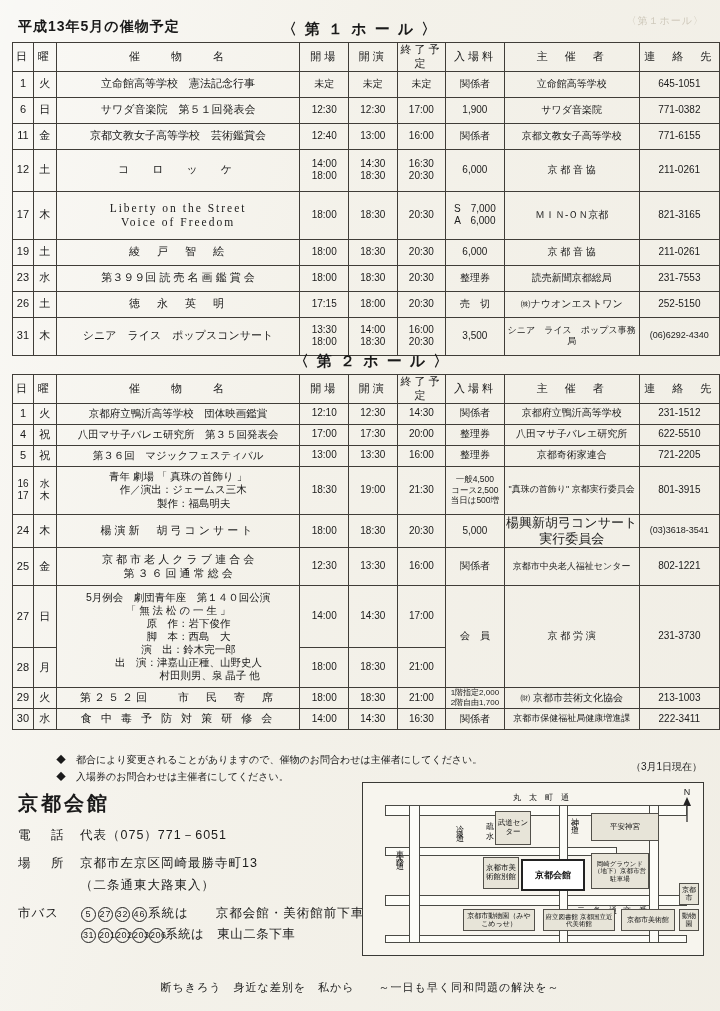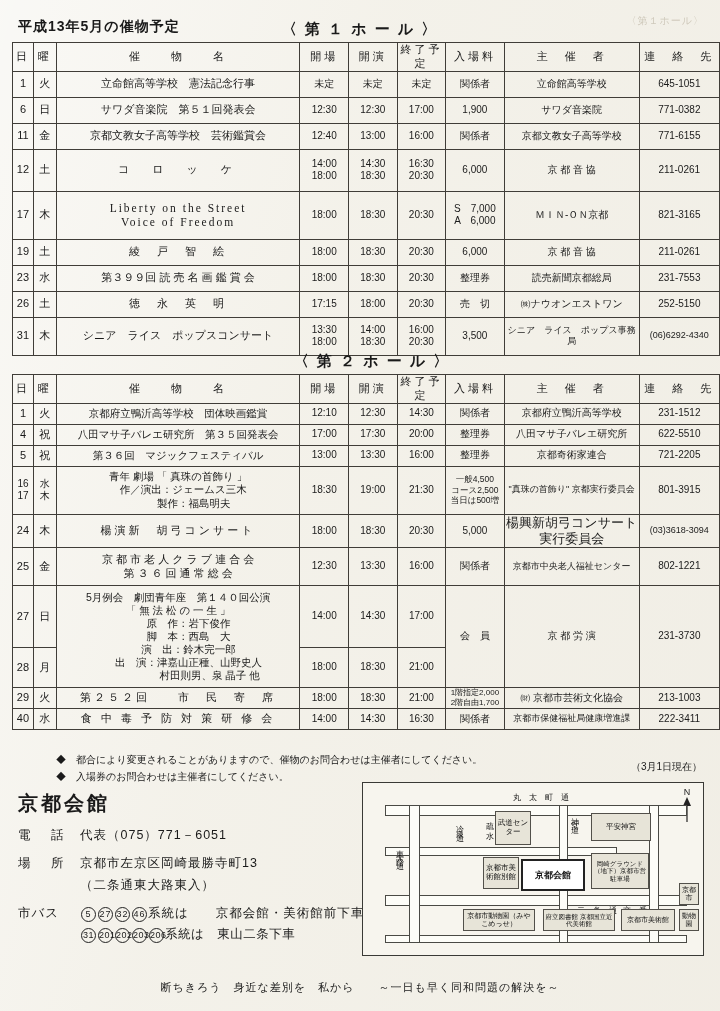--- a/index.html
+++ b/index.html
@@ -421,21 +421,21 @@
       </tr>
       <tr style="height:28px">
         <td>24</td>
         <td>木</td>
         <td class="name sp">楊演新　胡弓コンサート</td>
         <td class="tm">18:00</td>
         <td class="tm">18:30</td>
         <td class="tm">20:30</td>
         <td class="fee">5,000</td>
         <td class="org" style="font-size:13px">楊興新胡弓コンサート実行委員会</td>
-        <td class="tel" style="font-size:9px">(03)3618-3094</td>
+        <td class="tel" style="font-size:9px">(03)3618-3541</td>
       </tr>
       <tr style="height:38px">
         <td>25</td>
         <td>金</td>
         <td class="name" style="white-space:pre-line">京 都 市 老 人 ク ラ ブ 連 合 会
 第 ３ ６ 回 通 常 総 会</td>
         <td class="tm">12:30</td>
         <td class="tm">13:30</td>
         <td class="tm">16:00</td>
         <td class="fee">関係者</td>
@@ -472,21 +472,21 @@
         <td class="name sp">第２５２回　　市　民　寄　席</td>
         <td class="tm">18:00</td>
         <td class="tm">18:30</td>
         <td class="tm">21:00</td>
         <td class="fee" style="white-space:pre-line; font-size:8px">1階指定2,000
 2階自由1,700</td>
         <td class="org">㈶ 京都市芸術文化協会</td>
         <td class="tel">213-1003</td>
       </tr>
       <tr style="height:21px">
-        <td>40</td>
+        <td>30</td>
         <td>水</td>
         <td class="name sp">食 中 毒 予 防 対 策 研 修 会</td>
         <td class="tm">14:00</td>
         <td class="tm">14:30</td>
         <td class="tm">16:30</td>
         <td class="fee">関係者</td>
         <td class="org" style="font-size:9px">京都市保健福祉局健康増進課</td>
         <td class="tel">222-3411</td>
       </tr>
     </tbody>
@@ -537,21 +537,21 @@
 
     <div class="lbl" style="left:150px; top:9px;">丸　太　町　通</div>
     <div class="lbl" style="left:214px; top:122px;">二　条　通</div>
     <div class="vlbl" style="left:30px; top:60px;">東 大 路 通</div>
     <div class="vlbl" style="left:205px; top:28px;">神 宮 道</div>
     <div class="vlbl" style="left:90px; top:36px;">冷 泉 通</div>
     <div class="vlbl" style="left:120px; top:32px;">疏　水</div>
     <div class="lbl" style="left:260px; top:122px;">交　番</div>
 
     <div class="blk" style="left:132px; top:28px; width:36px; height:34px;">武道センター</div>
-    <div class="blk" style="left:228px; top:30px; width:60px; height:28px;">平安神宮</div>
+    <div class="blk" style="left:228px; top:30px; width:68px; height:28px;">平安神宮</div>
     <div class="blk" style="left:120px; top:74px; width:36px; height:32px;">京都市美術館別館</div>
     <div class="blk" style="left:228px; top:70px; width:58px; height:36px; font-size:6.5px;">岡崎グラウンド（地下）京都市営駐車場</div>
     <div class="blk" style="left:100px; top:126px; width:72px; height:22px; font-size:7px;">京都市動物園（みやこめっせ）</div>
     <div class="blk" style="left:180px; top:126px; width:72px; height:22px; font-size:6.5px;">府立図書館 京都国立近代美術館</div>
     <div class="blk" style="left:258px; top:126px; width:54px; height:22px; font-size:7px;">京都市美術館</div>
     <div class="blk" style="left:316px; top:126px; width:20px; height:22px; font-size:7px;">動物園</div>
     <div class="blk" style="left:316px; top:100px; width:20px; height:22px; font-size:7px;">京都市</div>
 
     <div class="hall" style="left:158px; top:76px; width:60px; height:28px;">京都会館</div>
   </div>

